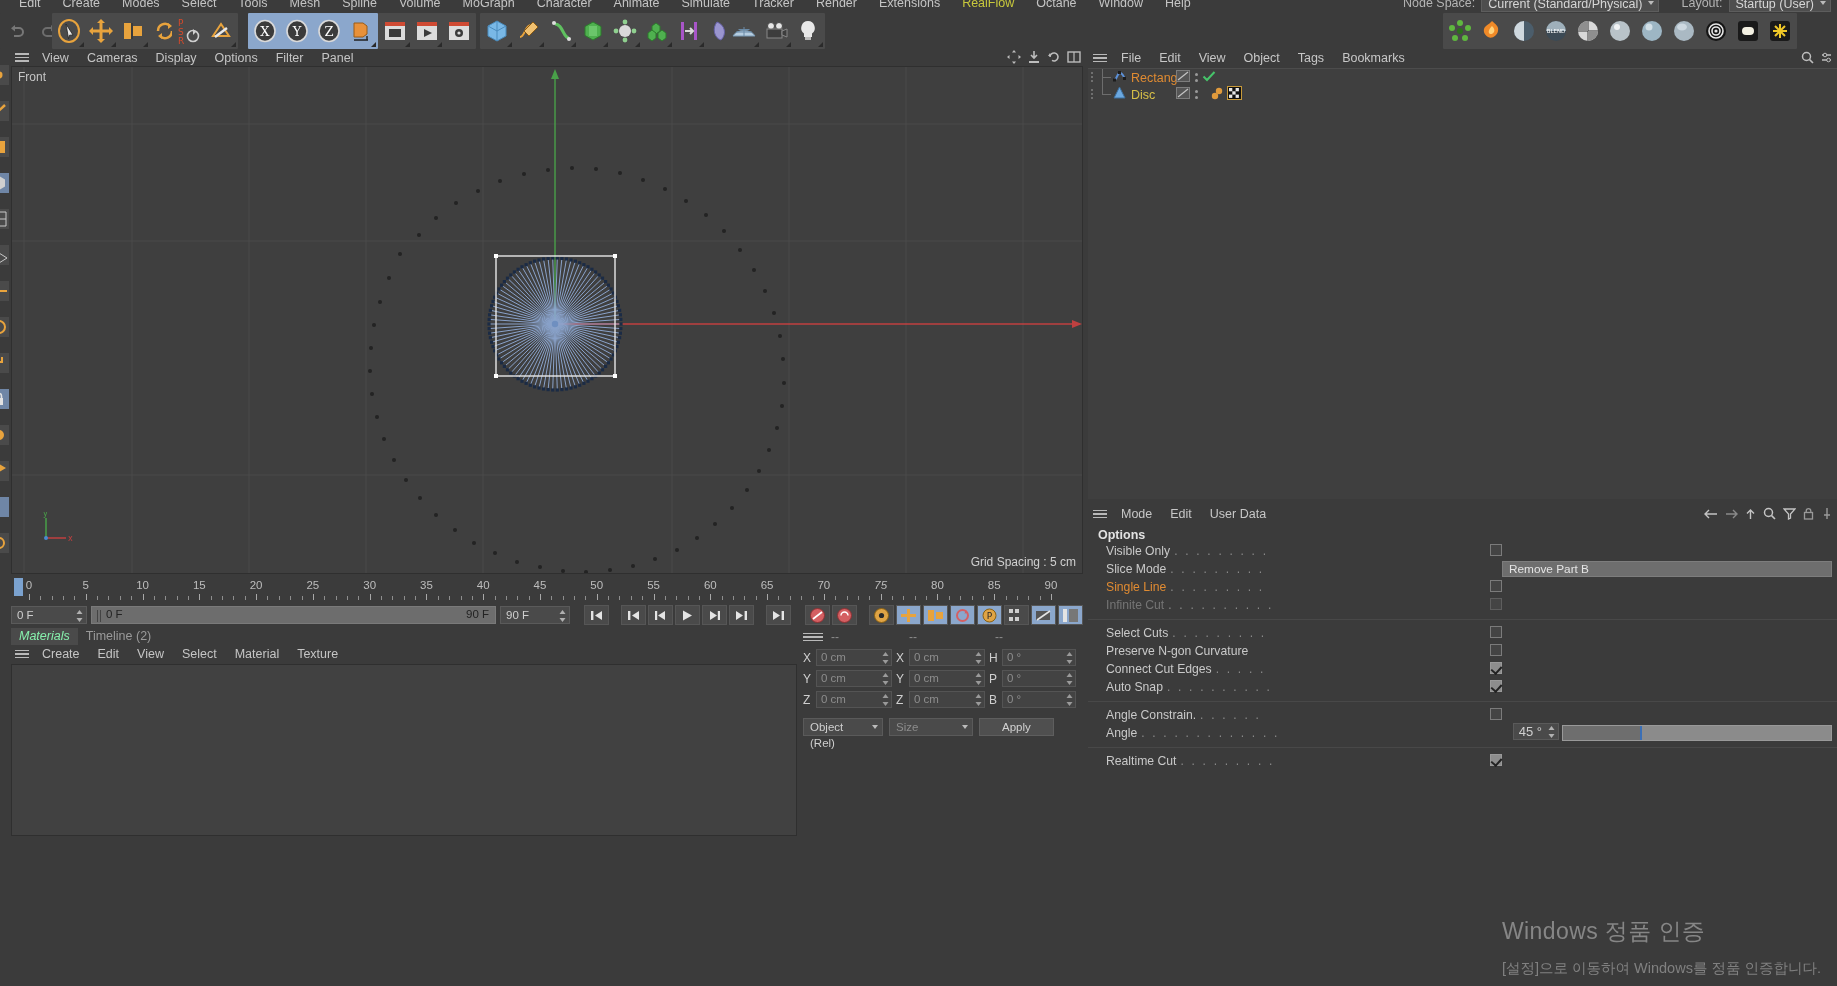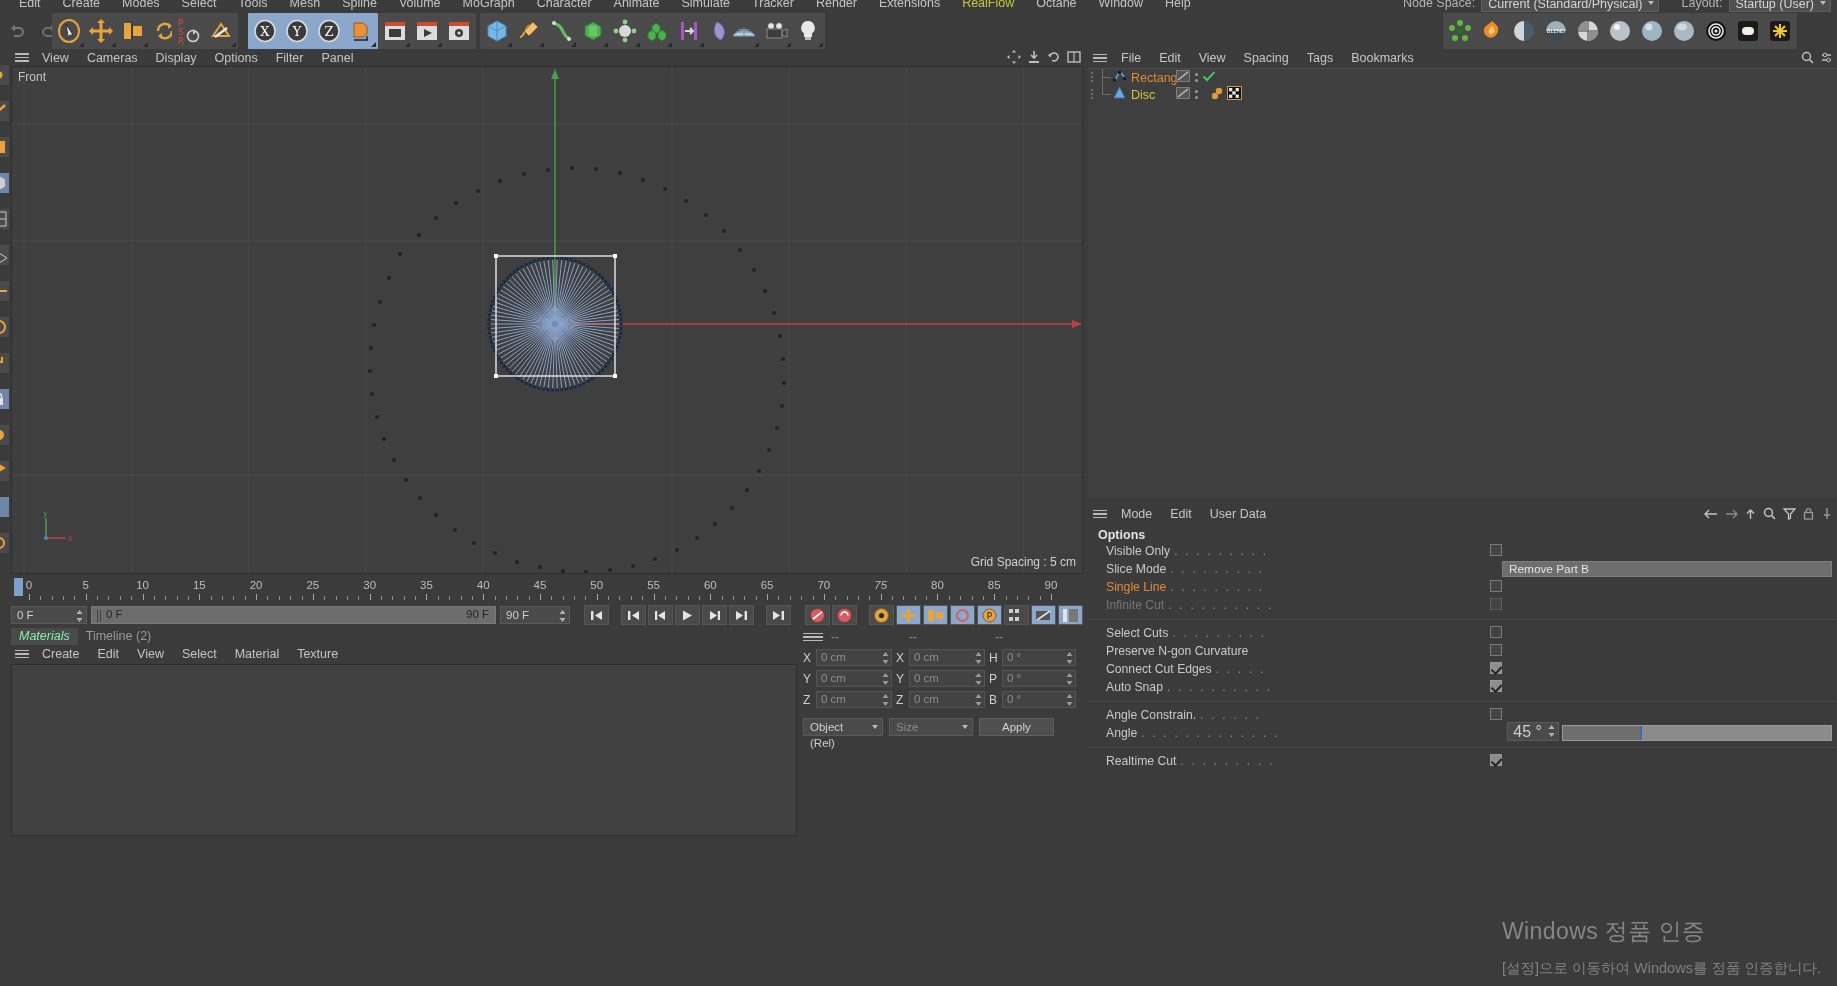--- a/index.html
+++ b/index.html
@@ -157,21 +157,21 @@
   .optrow .ctl { margin-left:auto; }
   .chk { width:12px; height:12px; border:1px solid #7b7b7b; background:#444; display:inline-block;
          position:relative; }
   .chk.dim { border-color:#5e5e5e; }
   .chk.on { background:#8d8d8d; border-color:#9a9a9a; }
   .chk.on::after { content:""; position:absolute; left:2px; top:1px; width:5px; height:8px;
      border:solid #222; border-width:0 2px 2px 0; transform:rotate(42deg); }
   .combo-wide { background:#6e6e6e; border:1px solid #7d7d7d; height:16px; line-height:14px;
       font-size:11.8px; color:#e4e4e4; padding:0 6px; }
   .angle-field { background:#4a4a4a; border:1px solid #5a5a5a; height:16px; line-height:14px;
-      font-size:16px; color:#cfcfcf; padding:0 16px 0 5px; width:58px; position:relative;}
+      font-size:13px; color:#cfcfcf; padding:0 16px 0 5px; width:58px; position:relative;}
   .angle-slider { height:16px; background:#8b8b8b; border:1px solid #999; position:relative; }
   .angle-slider .fill { position:absolute; left:0; top:0; bottom:0; width:77px; background:#6e6e6e; }
   .angle-slider .knob { position:absolute; top:0; bottom:0; width:2px; background:#3b6fb5; }
   .am-divider { height:1px; background:#484848; margin:5px 0 4px 0; }
 
   
   .wm { position:absolute; right:16px; bottom:8px; text-align:left; color:#7e7e7e; }
   .wm .t1 { font-size:23px; color:#868686; letter-spacing:.4px; }
   .wm .t2 { font-size:14.5px; color:#808080; margin-top:12px; }
 </style>
@@ -1312,21 +1312,21 @@
   <div class="om">
     <div class="om-menu">
       <span class="burger">
           <i></i>
           <i></i>
           <i></i>
         </span>
       <span class="mi">File</span>
       <span class="mi">Edit</span>
       <span class="mi">View</span>
-      <span class="mi">Spacing</span>
+      <span class="mi">Object</span>
       <span class="mi">Tags</span>
       <span class="mi">Bookmarks</span>
       <span class="om-right">
         <span>
           <svg width="13" height="13" viewBox="0 0 13 13">
               <circle cx="5.5" cy="5.5" r="4" fill="none" stroke="#bdbdbd" stroke-width="1.5"></circle>
               <path d="M8.6 8.6L12 12" stroke="#bdbdbd" stroke-width="1.6"></path>
             </svg></span>
         <span>
           <svg width="13" height="13" viewBox="0 0 13 13">

